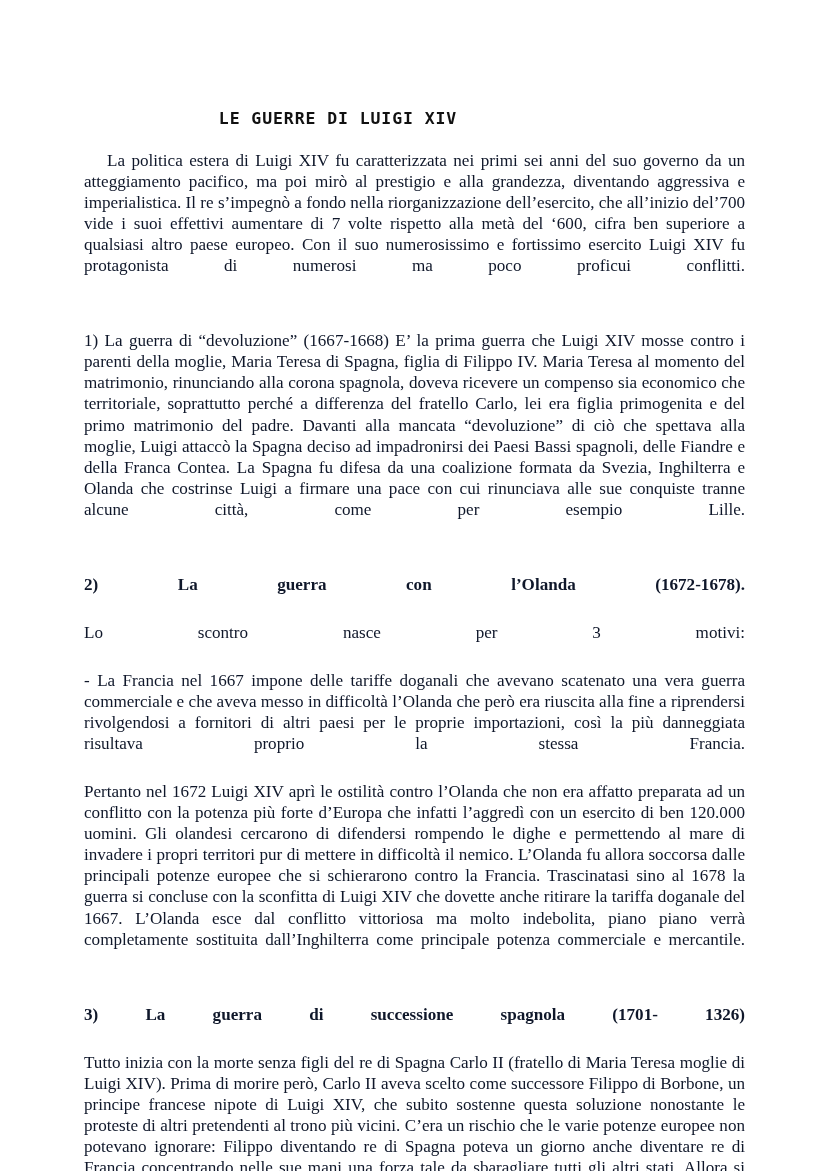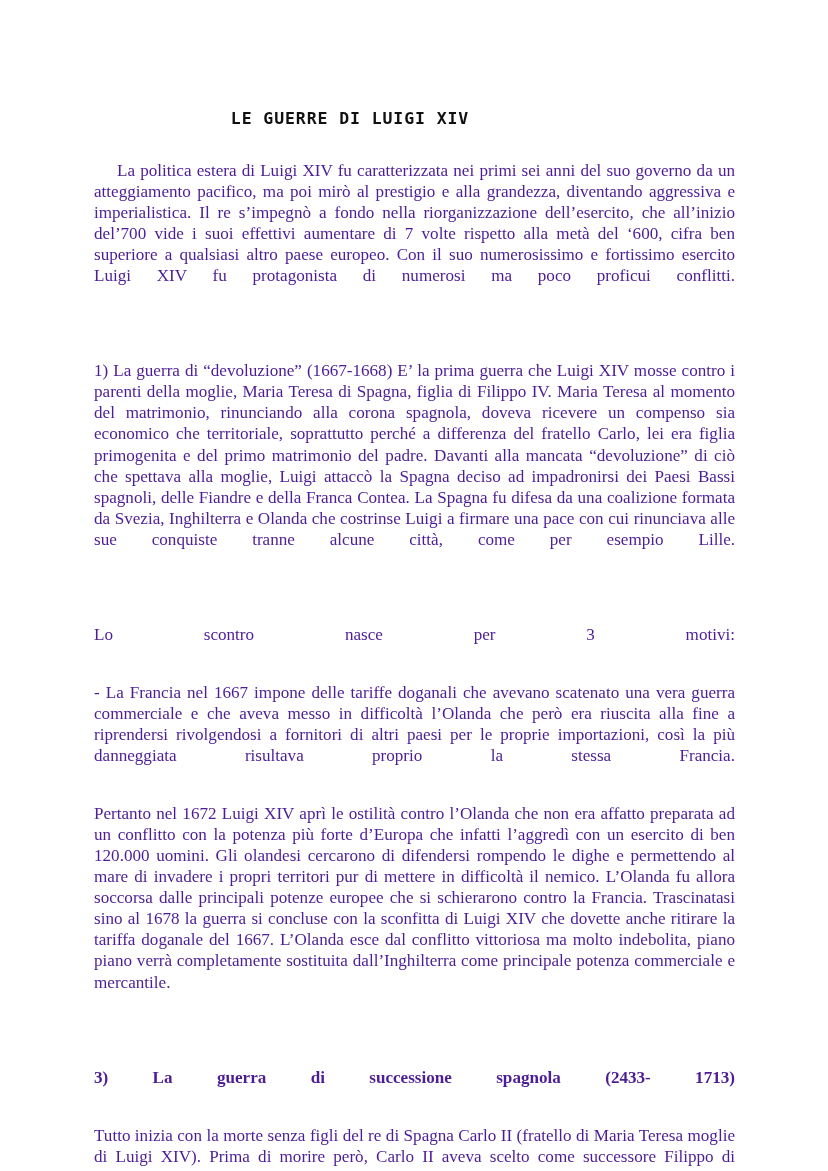--- a/index.html
+++ b/index.html
@@ -18,42 +18,42 @@
   .page {
     position: relative;
     width: 828px;
     height: 1171px;
     box-sizing: border-box;
     padding: 0;
   }
   .doc-title {
     position: absolute;
     top: 98px;
-    left: 16px;
+    left: 4px;
     width: 668px;
     text-align: center;
     font-family: "DejaVu Sans Mono", "Liberation Mono", monospace;
     font-weight: bold;
     font-size: 16.5px;
     letter-spacing: 0.9px;
     color: #111;
   }
   .body-col {
     position: absolute;
     left: 78px;
     top: 144px;
     width: 673px;
   }
   p.para {
-    margin: 16px;
+    margin: 6px;
     text-align: justify;
     text-justify: inter-word;
     font-size: 17.1px;
     line-height: 21.05px;
-    color: #4c1d95;
+    color: #0f172a;
   }
   p.intro {
     text-indent: 23px;
   }
   .gap-blank {
     height: 21px;
   }
   b, .bold {
     font-weight: normal;
   }
@@ -77,28 +77,29 @@
   <div class="body-col">
 
     <p class="para intro">La politica estera di Luigi XIV fu caratterizzata nei primi sei anni del suo governo  da un atteggiamento pacifico, ma poi mirò al prestigio e alla grandezza, diventando aggressiva e imperialistica. Il re s’impegnò a fondo nella riorganizzazione dell’esercito, che all’inizio del’700 vide i suoi effettivi aumentare di 7 volte rispetto alla metà del ‘600, cifra ben superiore a qualsiasi altro paese europeo. Con il suo numerosissimo e fortissimo esercito Luigi XIV fu protagonista di numerosi ma poco proficui conflitti.</p>
 
     <div class="gap-blank"></div>
 
     <p class="para"><span>1) </span><b>La guerra di “devoluzione”</b><span> (1667-1668)</span><span> E’ la prima guerra che Luigi XIV mosse contro i parenti della moglie, Maria Teresa di Spagna, figlia di Filippo IV. Maria Teresa al momento del matrimonio, rinunciando alla corona spagnola, doveva ricevere un compenso sia economico che territoriale, soprattutto perché a differenza del fratello Carlo, lei era figlia primogenita e del primo matrimonio del padre. Davanti alla mancata “devoluzione” di ciò che spettava alla moglie, Luigi attaccò la Spagna deciso ad impadronirsi dei Paesi Bassi spagnoli, delle Fiandre e della Franca Contea. La Spagna fu difesa da una coalizione formata da Svezia, Inghilterra e Olanda che costrinse Luigi a firmare una pace con cui rinunciava alle sue conquiste tranne alcune città, come per esempio Lille.</span></p>
 
     <div class="gap-blank"></div>
 
+    <p class="para heading-line">2) La guerra con l’Olanda (1672-1678).</p>
 
     <p class="para">Lo scontro nasce per 3 motivi:</p>
 
 
     <p class="para">- La Francia nel 1667 impone delle tariffe doganali che avevano scatenato una vera guerra commerciale e che aveva messo in difficoltà l’Olanda che però era riuscita alla fine a riprendersi rivolgendosi a fornitori di altri paesi per le proprie importazioni, così la più danneggiata risultava proprio la stessa Francia.</p>
 
     <p class="para"><span>Pertanto nel 1672 Luigi XIV aprì le ostilità contro l’Olanda che non era affatto preparata ad un conflitto con la potenza più forte d’Europa che infatti l’aggredì con un esercito di ben 120.000 uomini. Gli olandesi cercarono di difendersi </span><b>rompendo le dighe</b><span> e permettendo al mare di invadere i propri territori pur di mettere in difficoltà il nemico. L’Olanda fu allora soccorsa dalle principali potenze europee che si schierarono contro la Francia. Trascinatasi sino al 1678 la guerra si concluse con la sconfitta di Luigi XIV che dovette anche ritirare la tariffa doganale del 1667. L’Olanda esce dal conflitto vittoriosa ma molto indebolita, piano piano verrà completamente sostituita dall’Inghilterra come principale potenza commerciale e mercantile.</span></p>
 
     <div class="gap-blank"></div>
 
-    <p class="para heading-line">3) La guerra di successione spagnola (2433- 1713)</p>
+    <p class="para heading-line">3) La guerra di successione spagnola (1701- 1326)</p>
 
     <p class="para"><span>Tutto inizia con la morte senza figli del re di Spagna Carlo II (fratello di Maria Teresa moglie di Luigi XIV). Prima di morire però, Carlo II aveva scelto come successore Filippo di Borbone, un principe francese nipote di Luigi XIV, che subito sostenne questa soluzione nonostante le proteste di altri pretendenti al trono più vicini. C’era un rischio che le varie potenze europee non potevano ignorare: Filippo diventando re di Spagna poteva un giorno anche diventare re di Francia concentrando nelle sue mani una forza tale da sbaragliare tutti gli altri stati. Allora si formò una coalizione guidata dall’Inghilterra per impedire che questo avvenisse. La guerra si concluse nel </span></p>
 
   </div>
 </div>
 
 </body></html>

